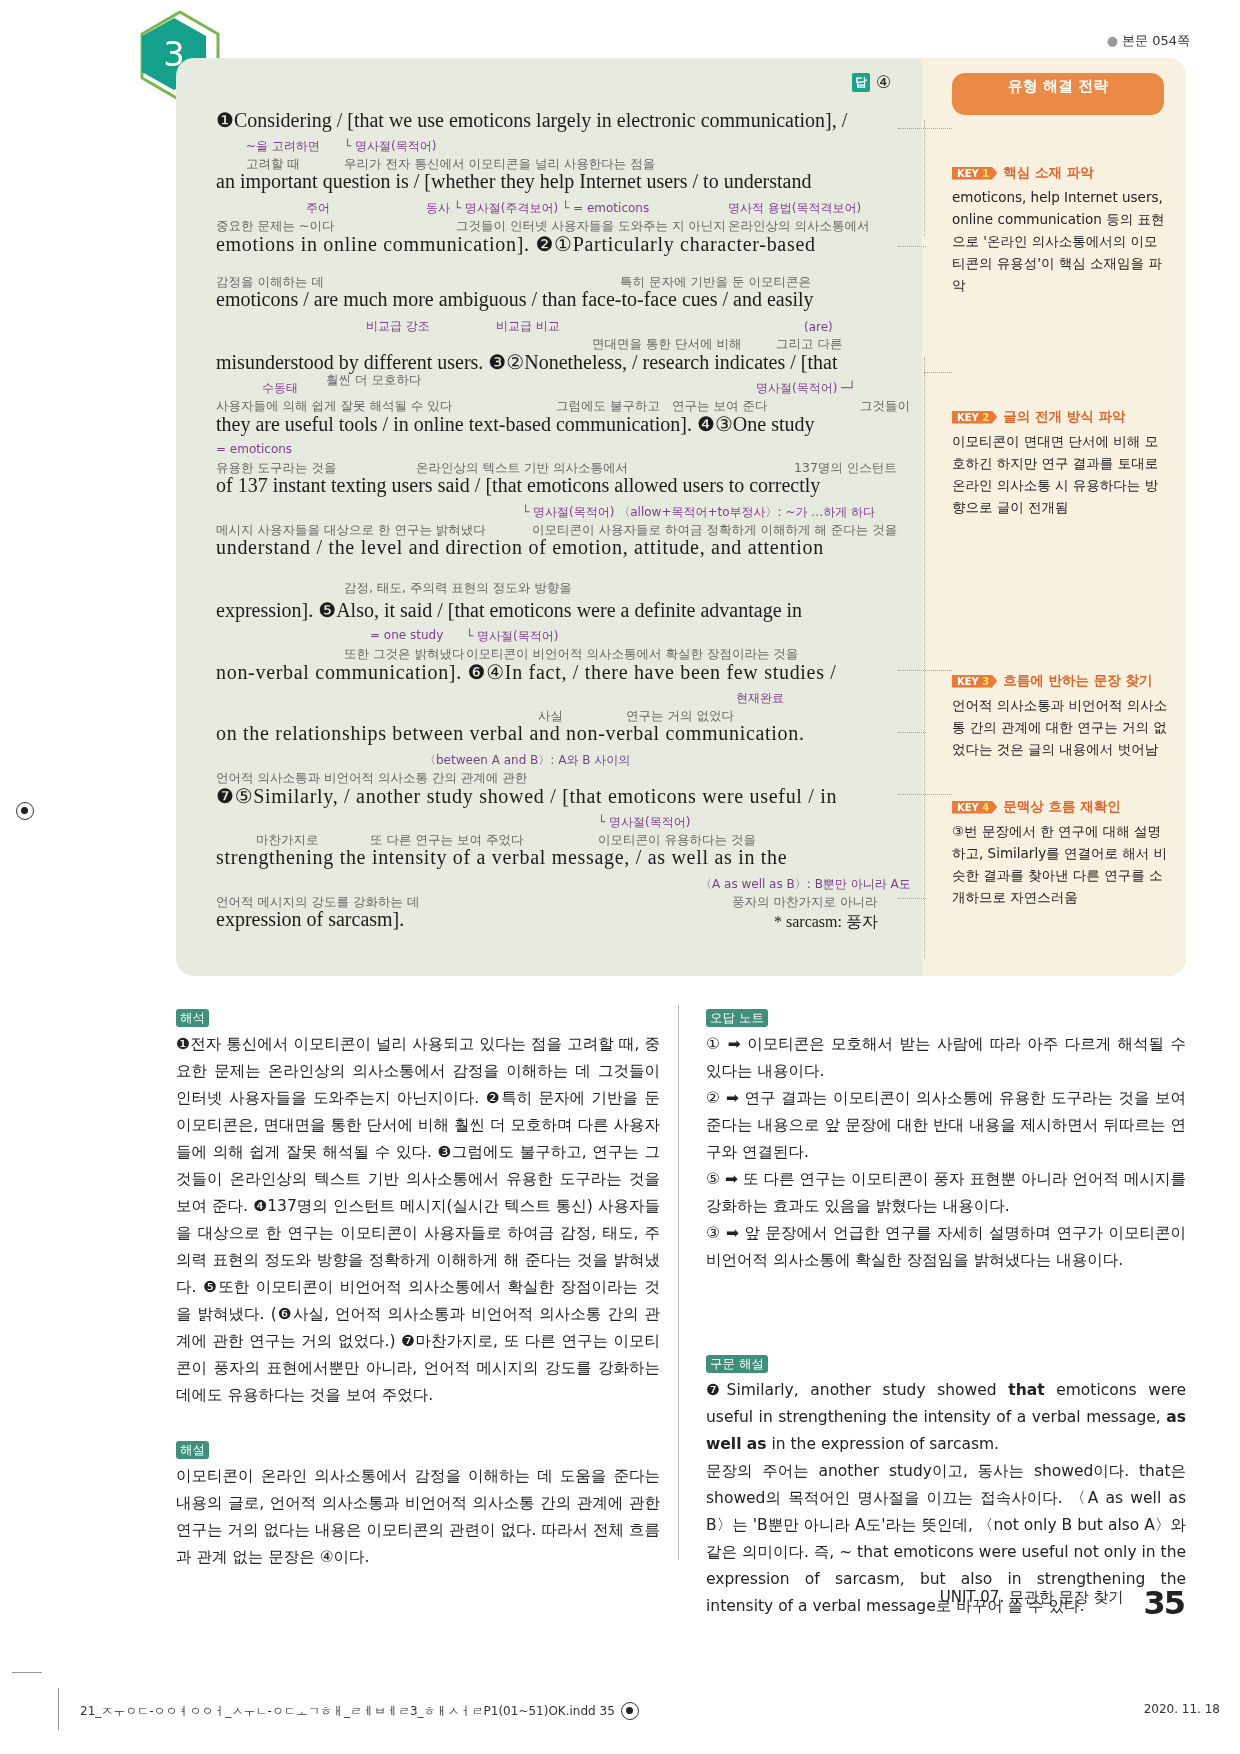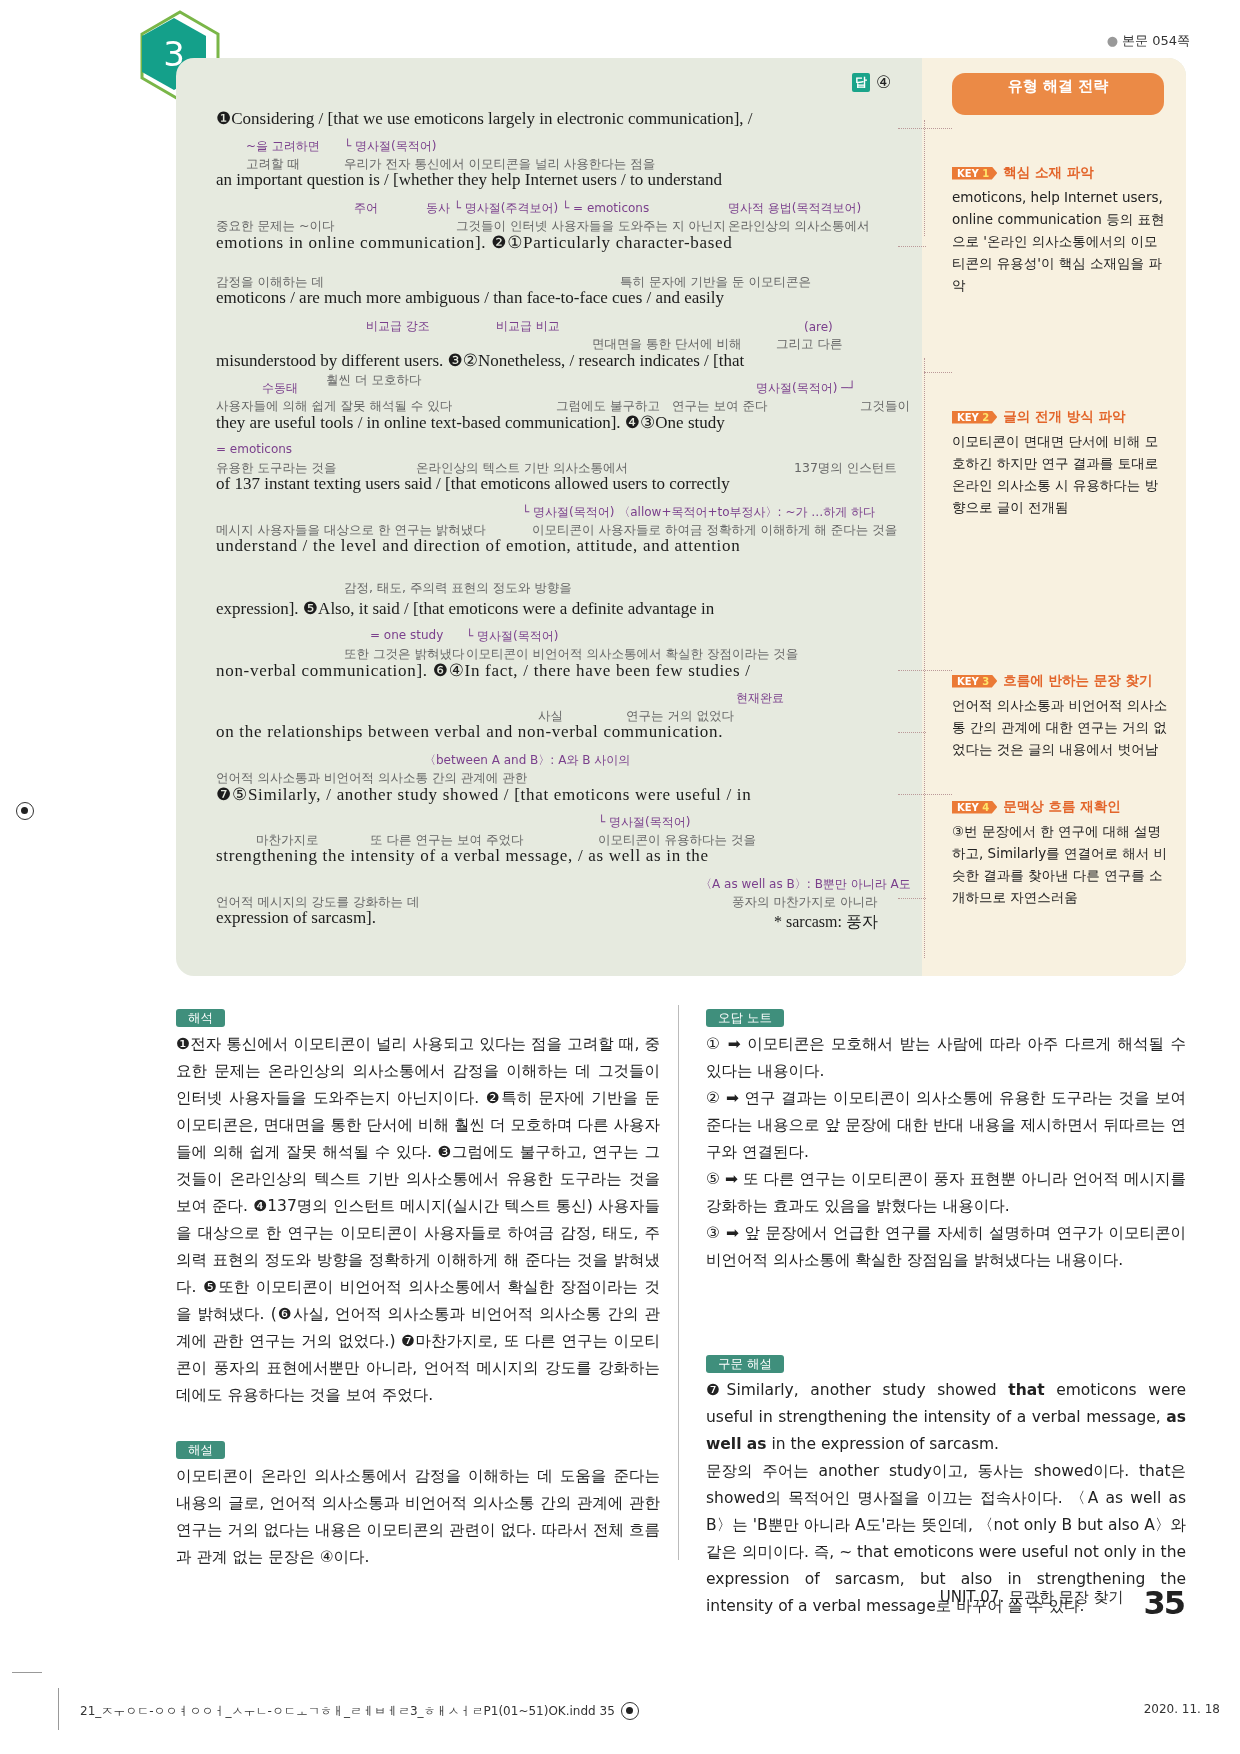--- a/index.html
+++ b/index.html
@@ -12,37 +12,37 @@
 
   
   .panel { position: absolute; left: 176px; top: 58px; width: 1010px; height: 918px; border-radius: 18px; overflow: hidden; background: #e6eadf; }
   .side { position: absolute; left: 746px; top: 0; width: 264px; height: 100%; background: #f8f1e0; }
   .answer { position: absolute; left: 676px; top: 14px; font-size: 17px; display: flex; align-items: center; gap: 6px; }
   .answer .tag { background: #1aa48a; color: #fff; font-size: 12px; font-weight: bold; padding: 1px 3px; border-radius: 2px; }
   .strategy { position: absolute; left: 776px; top: 15px; width: 212px; height: 42px; background: #eb8a46; border-radius: 13px; color: #fff; font-weight: bold; font-size: 15px; text-align: center; line-height: 26px; }
 
   .lines { position: absolute; left: 40px; top: 50px; width: 680px; }
   .gl { position: absolute; left: 0; white-space: nowrap; }
-  .en { font-family: "Liberation Serif", serif; font-size: 17px; color: #1c1c1c; }
+  .en { font-family: "Liberation Serif", serif; font-size: 20px; color: #1c1c1c; }
   .en.wide { letter-spacing: 0.7px; }
   .ko { font-size: 12.5px; color: #666; }
   .gr { font-size: 12px; color: #7a3f8c; }
   .dots { position: absolute; border-top: 1.5px dotted #b99; }
   .vdots { position: absolute; border-left: 1.5px dotted #b99; }
 
   .key { position: absolute; left: 776px; width: 216px; }
   .key .hd { display: flex; align-items: center; gap: 6px; margin-bottom: 4px; }
   .key .kb { background: #eb7a36; color: #fff; font-size: 10px; font-weight: bold; padding: 1px 8px 1px 5px; clip-path: polygon(0 0, 88% 0, 100% 50%, 88% 100%, 0 100%); }
   .key .kb b { color: #ffe56a; }
   .key .kt { color: #e3652a; font-weight: bold; font-size: 13.5px; }
   .key .kx { font-size: 13.5px; line-height: 22px; color: #222; }
 
   
   .col { position: absolute; font-size: 15.5px; line-height: 27px; color: #222; }
-  .label { display: inline-block; background: #3f8f7c; color: #fff; font-size: 12.5px; padding: 0 12px; border-radius: 3px; line-height: 18px; margin-bottom: 4px; }
+  .label { display: inline-block; background: #3f8f7c; color: #fff; font-size: 12.5px; padding: 0 4px; border-radius: 3px; line-height: 18px; margin-bottom: 4px; }
   .divider { position: absolute; left: 678px; top: 1005px; width: 0; height: 555px; border-left: 1px solid #bbb; }
 
   .footer-unit { position: absolute; right: 56px; top: 1588px; display: flex; align-items: flex-start; gap: 20px; }
   .footer-unit .u1 { font-size: 15px; color: #222; }
   .footer-unit .pg { font-size: 32px; font-weight: bold; line-height: 30px; letter-spacing: -2px; }
   .slug { position: absolute; left: 80px; top: 1702px; font-size: 12px; color: #333; display: flex; align-items: center; gap: 6px; }
   .date { position: absolute; right: 20px; top: 1702px; font-size: 12px; color: #333; }
   .regmark { width: 18px; height: 18px; border-radius: 50%; border: 1.5px solid #333; position: relative; display: inline-block; }
   .regmark::after { content: ""; position: absolute; left: 4px; top: 4px; width: 7px; height: 7px; background: #222; border-radius: 50%; }
   .leftreg { position: absolute; left: 16px; top: 802px; }
@@ -68,21 +68,21 @@
   </div>
   <div class="strategy">유형 해결 전략</div>
 
   <div class="lines" id="lines">
       <div class="gl en" style="top: 0px; left: 0px;">❶Considering / [that we use emoticons largely in electronic communication], /</div>
       <div class="gl gr" style="top: 30px; left: 30px;">~을 고려하면</div>
       <div class="gl gr" style="top: 30px; left: 128px;">└ 명사절(목적어)</div>
       <div class="gl ko" style="top: 48px; left: 30px;">고려할 때</div>
       <div class="gl ko" style="top: 48px; left: 128px;">우리가 전자 통신에서 이모티콘을 널리 사용한다는 점을</div>
       <div class="gl en" style="top: 62px; left: 0px;">an important question is / [whether they help Internet users / to understand</div>
-      <div class="gl gr" style="top: 92px; left: 90px; margin-left: 48px;">주어</div>
+      <div class="gl gr" style="top: 92px; left: 90px;">주어</div>
       <div class="gl gr" style="top: 92px; left: 210px;">동사 └ 명사절(주격보어) └ = emoticons</div>
       <div class="gl gr" style="top: 92px; left: 512px;">명사적 용법(목적격보어)</div>
       <div class="gl ko" style="top: 110px; left: 0px;">중요한 문제는 ~이다</div>
       <div class="gl ko" style="top: 110px; left: 240px;">그것들이 인터넷 사용자들을 도와주는 지 아닌지</div>
       <div class="gl ko" style="top: 110px; left: 512px;">온라인상의 의사소통에서</div>
       <div class="gl en wide" style="top: 124px; left: 0px;">emotions in online communication]. ❷①Particularly character-based</div>
       <div class="gl ko" style="top: 166px; left: 0px;">감정을 이해하는 데</div>
       <div class="gl ko" style="top: 166px; left: 404px;">특히 문자에 기반을 둔 이모티콘은</div>
       <div class="gl en" style="top: 180px; left: 0px;">emoticons / are much more ambiguous / than face-to-face cues / and easily</div>
       <div class="gl gr" style="top: 210px; left: 150px;">비교급 강조</div>

